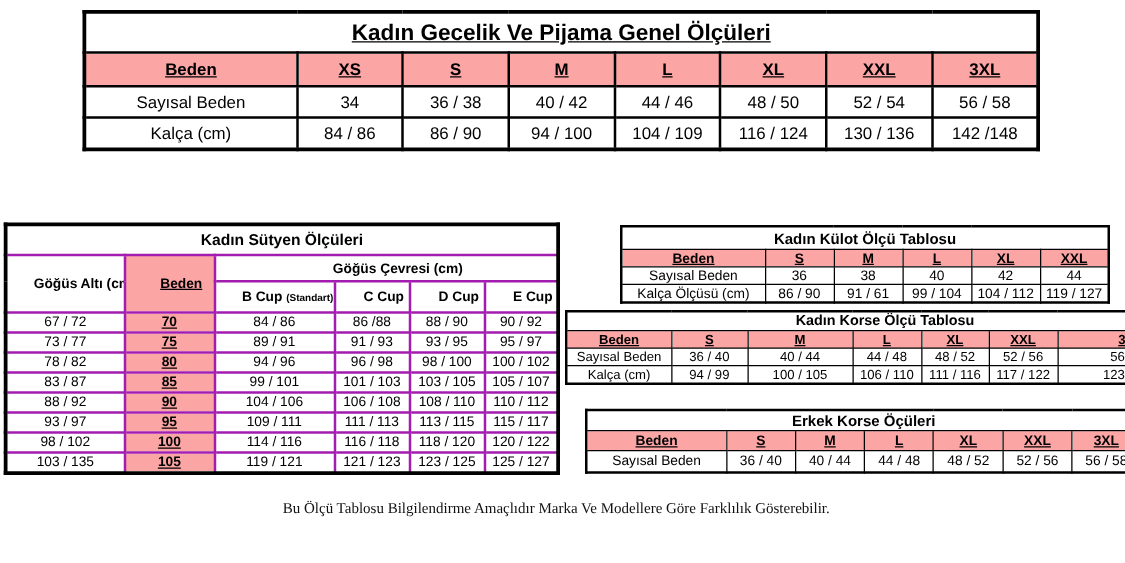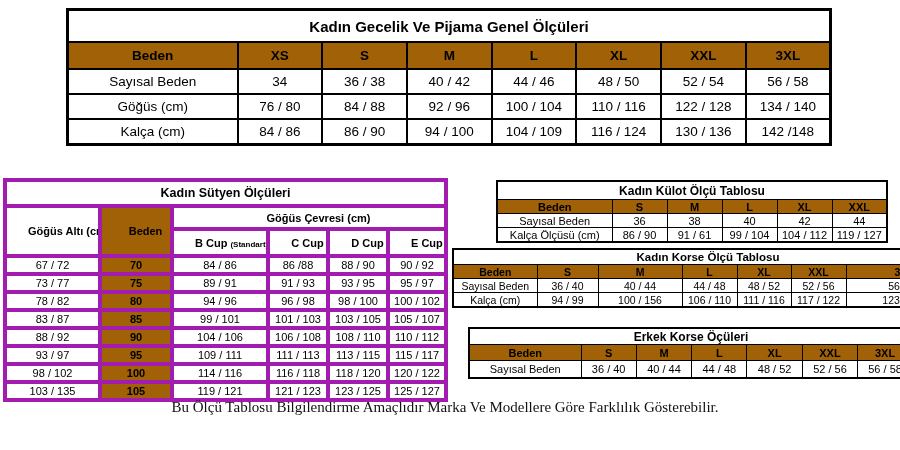--- a/index.html
+++ b/index.html
@@ -1,36 +1,36 @@
 <!DOCTYPE html>
 <html><head>
 <meta charset="utf-8">
 <style>
   html, body { margin:0; padding:0; background:#ffffff; }
   body { width:900px; height:450px; font-family:"Liberation Sans", sans-serif; color:#000; }
   .page { position:relative; width:900px; height:450px; background:#fff; overflow:hidden; }
   .wrap { position:absolute; }
   table { border-collapse:collapse; table-layout:fixed; width:100%; background:#fff; }
   th, td { text-align:center; vertical-align:middle; padding:0 2px; white-space:nowrap; overflow:hidden; font-weight:normal; }
-  .pink { background:#a16207; }
+  .pink { background:#fca5a5;text-decoration:underline; }
   .title-cell { font-weight:bold; background:#fff; }
   .hdr th { font-weight:bold; }
 
   
   .pajama-wrap { left:66px; top:8px; width:766px; }
   .pajama-tbl { border:3px solid #000; }
   .pajama-tbl th, .pajama-tbl td { border:2px solid #000; font-size:13.5px; }
-  .pajama-tbl .title-cell { font-size:15px; height:30px; }
+  .pajama-tbl .title-cell { font-size:18px; height:30px;text-decoration:underline; }
   .pajama-tbl .hdr th { height:25px; }
   .pajama-tbl td { height:23px; }
 
   
   .bra-wrap { left:3px; top:178px; width:445px; }
   .bra-tbl { border:3px solid #000; }
-  .bra-tbl th, .bra-tbl td { border:4px solid #a21caf; font-size:11px; }
+  .bra-tbl th, .bra-tbl td { border:2px solid #a21caf; font-size:11px; }
   .bra-tbl .title-cell { font-size:12.5px; height:22px; }
   .bra-tbl .hdr th { font-weight:bold;padding-left:21px; }
   .bra-tbl .group-row th { height:19px; }
   .bra-tbl .cup-row th { height:23px;margin-top:20px; }
   .bra-tbl td { height:14px; }
   .bra-tbl td.pink { font-weight:bold; }
   .small-note { font-size:8px; font-weight:bold; }
 
   
   .sm-tbl { border:2px solid #000; }
@@ -48,21 +48,21 @@
   .korsew-tbl .hdr th { height:13px; }
   .korsew-tbl td { height:13px; }
 
   .korsem-wrap { left:468px; top:327px; width:446px; }
   .korsem-tbl .title-cell { height:15px; }
   .korsem-tbl .hdr th { height:15px; }
   .korsem-tbl td { height:16px; }
 
   
   .footer-note { position:absolute; left:0; top:399px; width:890px; text-align:center;
-                 font-family:"Liberation Serif", serif; font-size:15px; color:#111; }
+                 font-family:"Liberation Serif", serif; font-size:12px; color:#111; }
 </style>
 </head>
 <body>
 
 <div class="page">
 
   <div class="wrap pajama-wrap">
     <table class="pajama-tbl">
       <colgroup>
           <col style="width:170px">
@@ -94,30 +94,20 @@
             <td>Sayısal Beden</td>
             <td>34</td>
             <td>36 / 38</td>
             <td>40 / 42</td>
             <td>44 / 46</td>
             <td>48 / 50</td>
             <td>52 / 54</td>
             <td>56 / 58</td>
           </tr>
           <tr>
-            <td>Göğüs (cm)</td>
-            <td>76 / 80</td>
-            <td>84 / 88</td>
-            <td>92 / 96</td>
-            <td>100 / 104</td>
-            <td>110 / 116</td>
-            <td>122 / 128</td>
-            <td>134 / 140</td>
-          </tr>
-          <tr>
             <td>Kalça (cm)</td>
             <td>84 / 86</td>
             <td>86 / 90</td>
             <td>94 / 100</td>
             <td>104 / 109</td>
             <td>116 / 124</td>
             <td>130 / 136</td>
             <td>142 /148</td>
           </tr>
         </tbody>
@@ -294,21 +284,21 @@
             <td>36 / 40</td>
             <td>40 / 44</td>
             <td>44 / 48</td>
             <td>48 / 52</td>
             <td>52 / 56</td>
             <td>56 / 60</td>
           </tr>
           <tr>
             <td>Kalça (cm)</td>
             <td>94 / 99</td>
-            <td>100 / 156</td>
+            <td>100 / 105</td>
             <td>106 / 110</td>
             <td>111 / 116</td>
             <td>117 / 122</td>
             <td>123 / 128</td>
           </tr>
         </tbody>
     </table>
   </div>
 
   <div class="wrap korsem-wrap">

